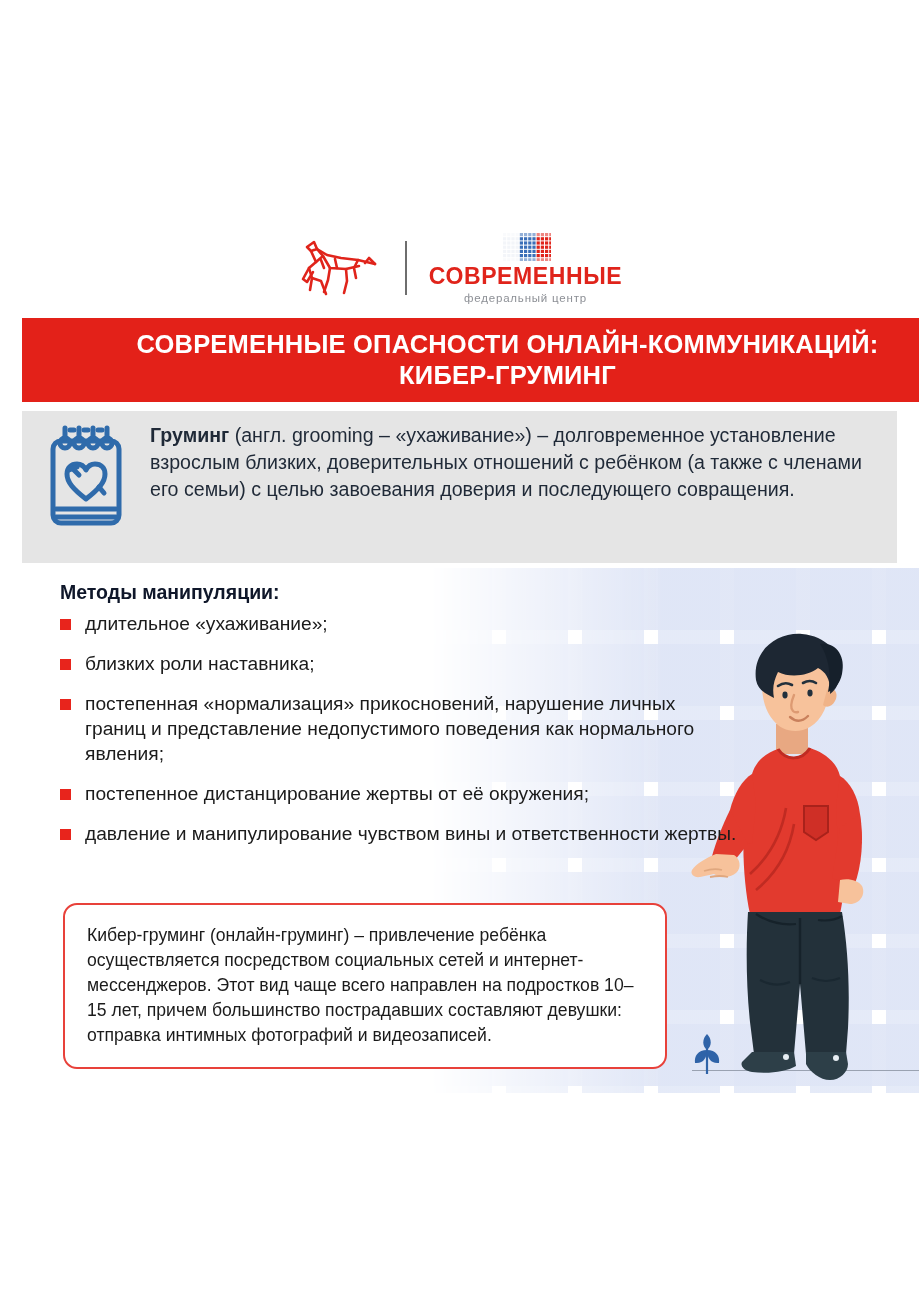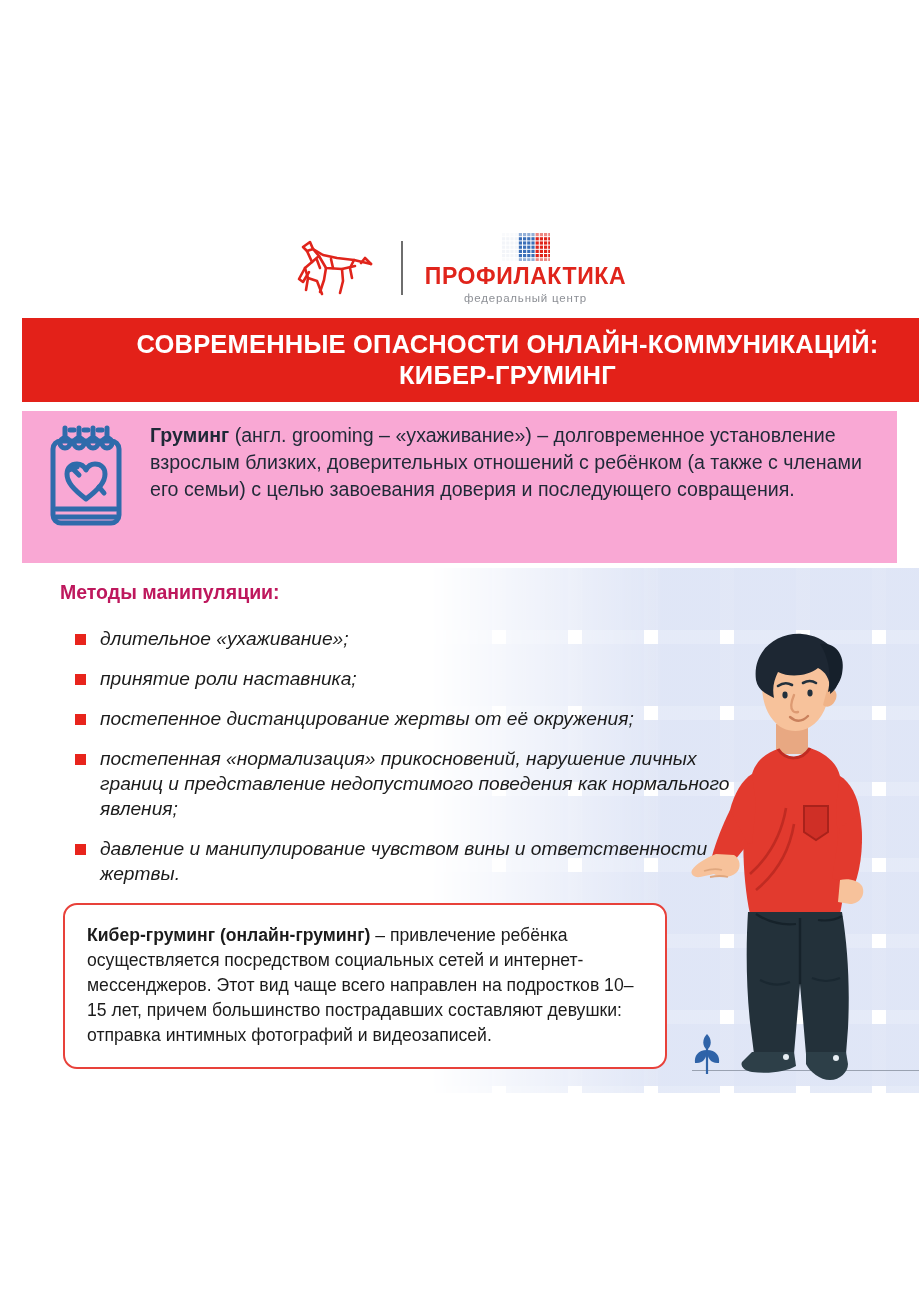--- a/index.html
+++ b/index.html
@@ -128,21 +128,21 @@
     text-align: center;
   }
 
   
   .definition {
     position: absolute;
     left: 22px;
     top: 411px;
     width: 875px;
     height: 152px;
-    background: #f9a8d4;
+    background: #e5e5e5;
     display: flex;
     align-items: flex-start;
     z-index: 5;
   }
   .def-icon {
     width: 128px;
     flex: 0 0 128px;
     display: flex;
     justify-content: center;
     padding-top: 12px;
@@ -155,33 +155,32 @@
   }
   .def-text b { font-weight: 700; }
 
   
   .methods-title {
     position: absolute;
     left: 60px;
     top: 581px;
     font-size: 19.5px;
     font-weight: 700;
-    color: #be185d;
+    color: #0f172a;
     z-index: 5;
   }
   .bullets {
     position: absolute;
     left: 60px;
     top: 612px;
     width: 680px;
     z-index: 5;
-    margin: 15px;
+    margin: 0;
     padding: 0;
     list-style: none;
-    font-style: italic;
   }
   .bullets li {
     display: flex;
     align-items: flex-start;
     gap: 14px;
     margin-bottom: 15px;
     color: #1b1b1b;
     font-size: 19.2px;
     line-height: 1.30;
   }
@@ -203,21 +202,21 @@
     box-sizing: border-box;
     border: 2px solid #e8413a;
     border-radius: 14px;
     background: #ffffff;
     padding: 18px 22px 19px 22px;
     color: #1b1b1b;
     font-size: 17.6px;
     line-height: 1.42;
     z-index: 6;
   }
-  .note b { font-weight: 700; }
+  .note b { font-weight: 400; }
 
   
   .person {
     position: absolute;
     left: 690px;
     top: 628px;
     width: 200px;
     height: 460px;
     z-index: 4;
   }
@@ -343,21 +342,21 @@
             <rect x="44.00" y="27.20" width="3.2" height="3.2" fill="#e0241b" opacity="0.55"></rect>
             <rect x="48.20" y="2.00" width="3.2" height="3.2" fill="#e0241b" opacity="0.55"></rect>
             <rect x="48.20" y="6.20" width="3.2" height="3.2" fill="#e0241b" opacity="1"></rect>
             <rect x="48.20" y="10.40" width="3.2" height="3.2" fill="#e0241b" opacity="1"></rect>
             <rect x="48.20" y="14.60" width="3.2" height="3.2" fill="#e0241b" opacity="1"></rect>
             <rect x="48.20" y="18.80" width="3.2" height="3.2" fill="#e0241b" opacity="1"></rect>
             <rect x="48.20" y="23.00" width="3.2" height="3.2" fill="#e0241b" opacity="1"></rect>
             <rect x="48.20" y="27.20" width="3.2" height="3.2" fill="#e0241b" opacity="0.55"></rect>
           </g>
       </svg>
-      <div class="logo-title">ПРОФИЛАКТИКА</div>
+      <div class="logo-title">СОВРЕМЕННЫЕ</div>
       <div class="logo-sub">федеральный центр</div>
     </div>
   </div>
 
   <div class="banner">
     <div class="banner-line">СОВРЕМЕННЫЕ ОПАСНОСТИ ОНЛАЙН-КОММУНИКАЦИЙ:</div>
     <div class="banner-line">КИБЕР-ГРУМИНГ</div>
   </div>
 
   <div class="definition">
@@ -391,32 +390,32 @@
   </div>
 
   <div class="methods-title">Методы манипуляции:</div>
   <ul class="bullets">
     <li>
       <span class="marker"></span>
       <span class="btext">длительное «ухаживание»;</span>
     </li>
     <li>
       <span class="marker"></span>
-      <span class="btext">принятие роли наставника;</span>
+      <span class="btext">близких роли наставника;</span>
+    </li>
+    <li>
+      <span class="marker"></span>
+      <span class="btext">постепенная «нормализация» прикосновений, нарушение личных границ и представление недопустимого поведения как нормального явления;</span>
     </li>
     <li>
       <span class="marker"></span>
       <span class="btext">постепенное дистанцирование жертвы от её окружения;</span>
     </li>
     <li>
       <span class="marker"></span>
-      <span class="btext">постепенная «нормализация» прикосновений, нарушение личных границ и представление недопустимого поведения как нормального явления;</span>
-    </li>
-    <li>
-      <span class="marker"></span>
       <span class="btext">давление и манипулирование чувством вины и ответственности жертвы.</span>
     </li>
   </ul>
 
   <div class="note">
     <b>Кибер-груминг (онлайн-груминг)</b><span> – привлечение ребёнка осуществляется посредством социальных сетей и интернет-мессенджеров. Этот вид чаще всего направлен на подростков 10–15 лет, причем большинство пострадавших составляют девушки: отправка интимных фотографий и видеозаписей.</span>
   </div>
 
   <svg class="person" viewBox="0 0 200 460">
 

